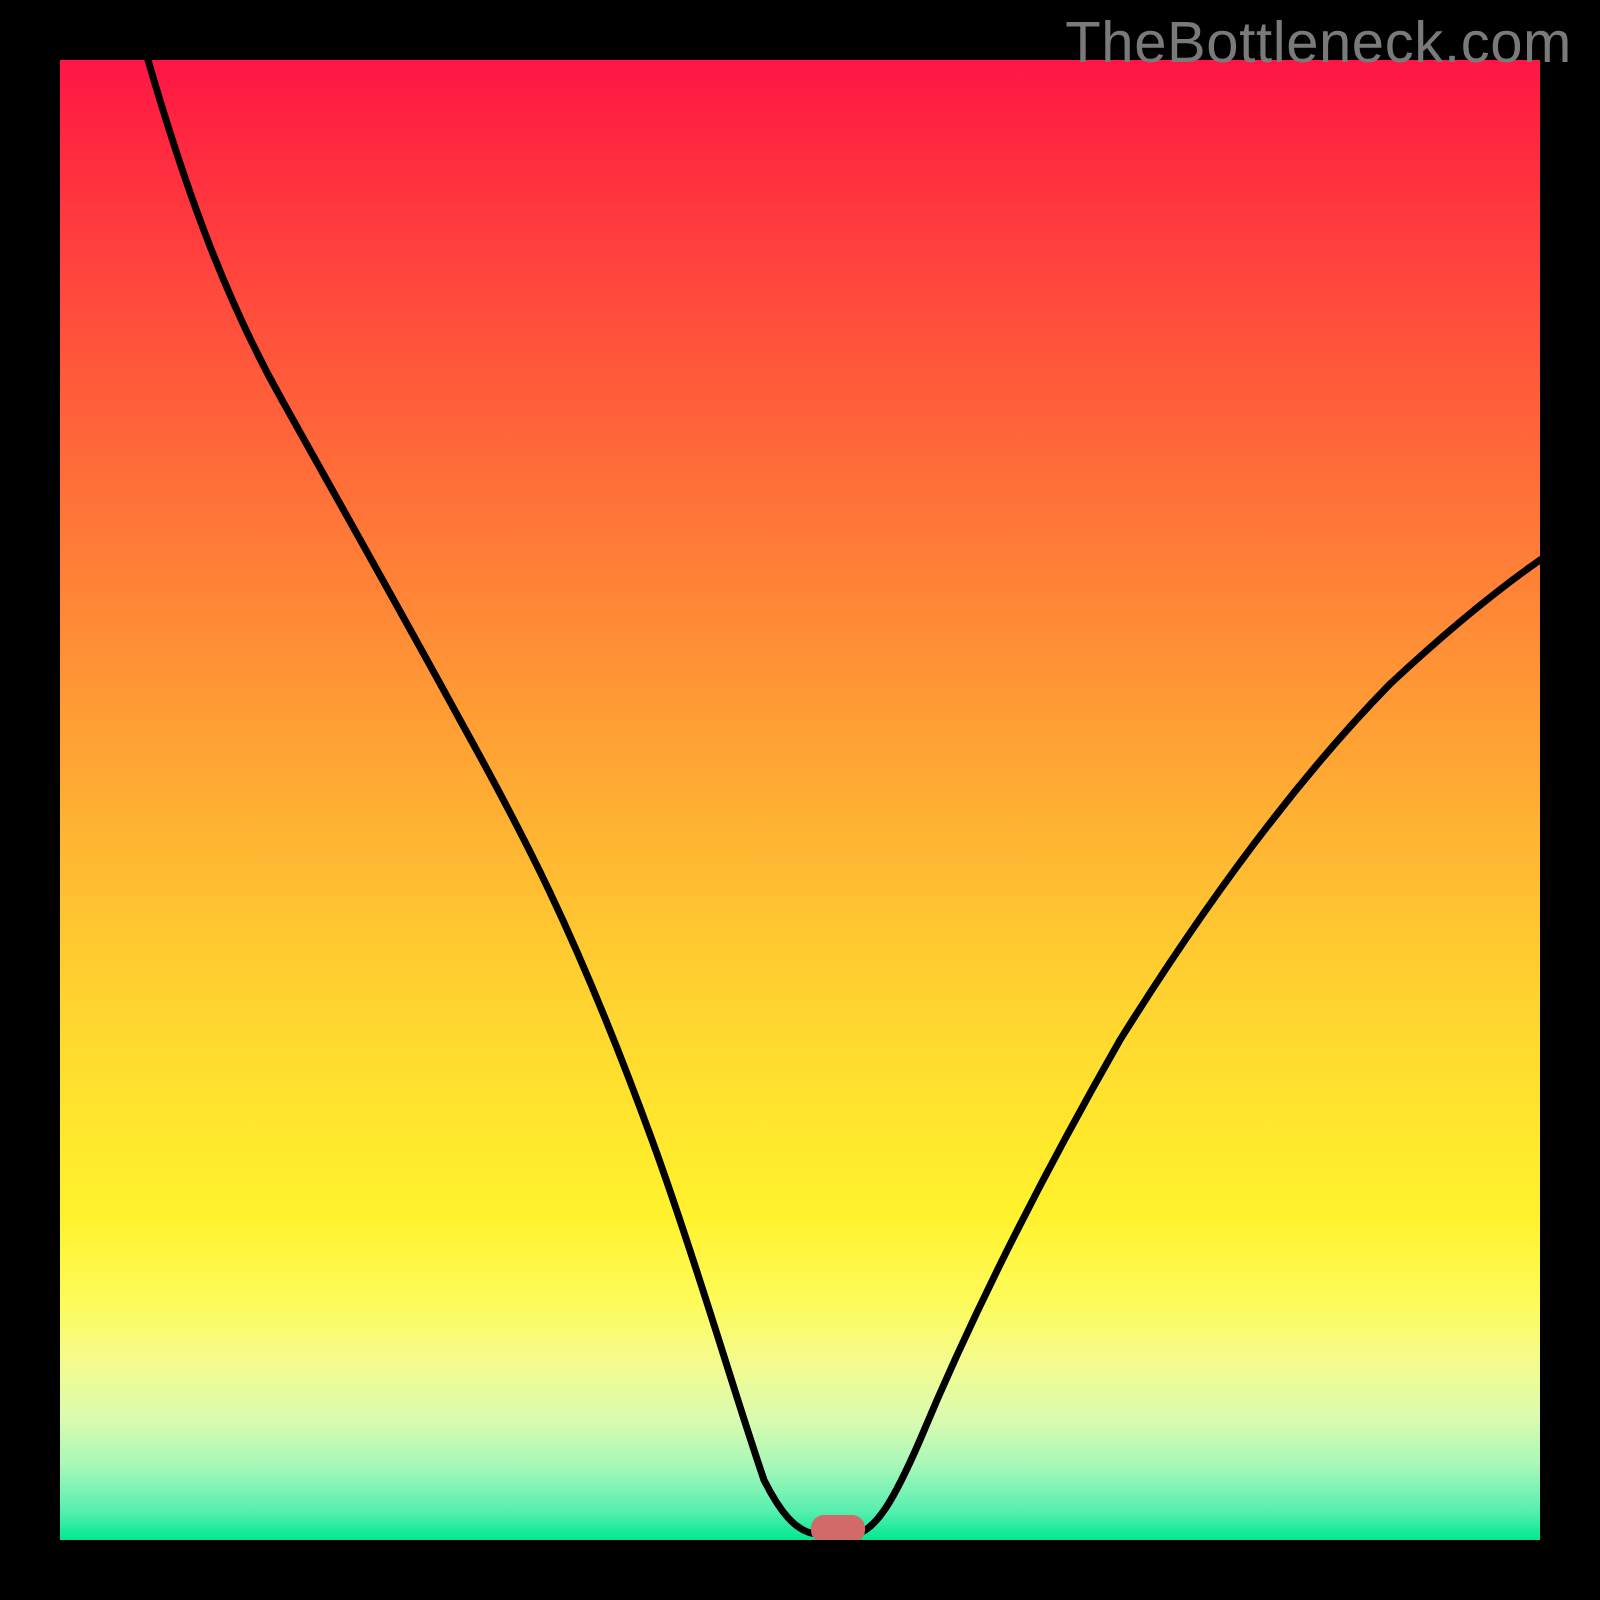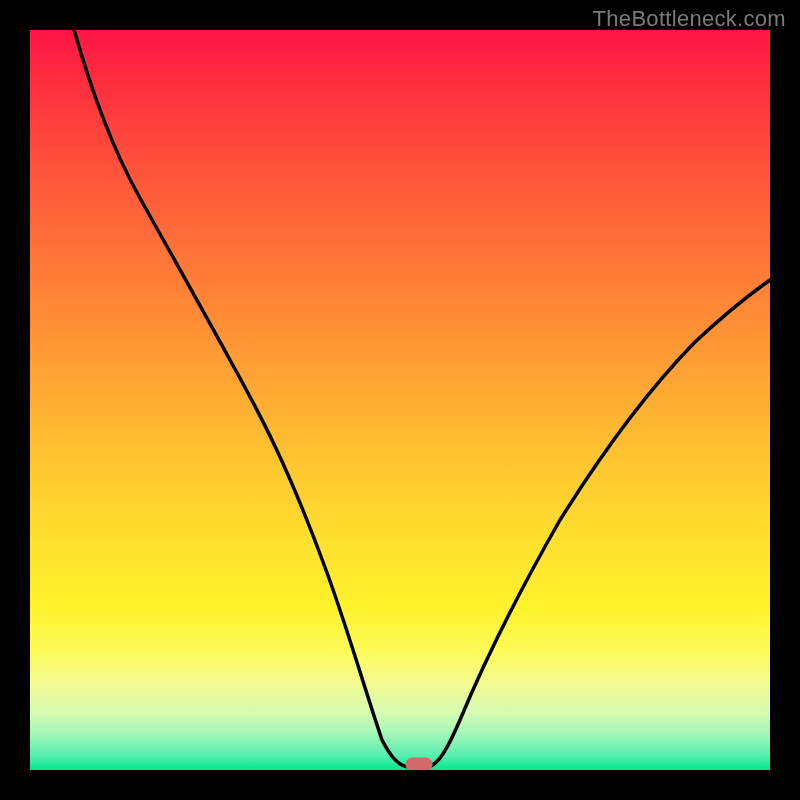--- a/index.html
+++ b/index.html
@@ -15,21 +15,21 @@
     position: relative;
     width: 800px;
     height: 800px;
     background: #000;
   }
   .watermark {
     position: absolute;
     top: 6px;
     right: 14px;
     color: #7a7a7a;
-    font-size: 22px;
+    font-size: 29px;
     font-weight: 500;
     letter-spacing: 0.3px;
     z-index: 4;
   }
   
   .plot {
     position: absolute;
     left: 30px;
     top: 30px;
     width: 740px;

